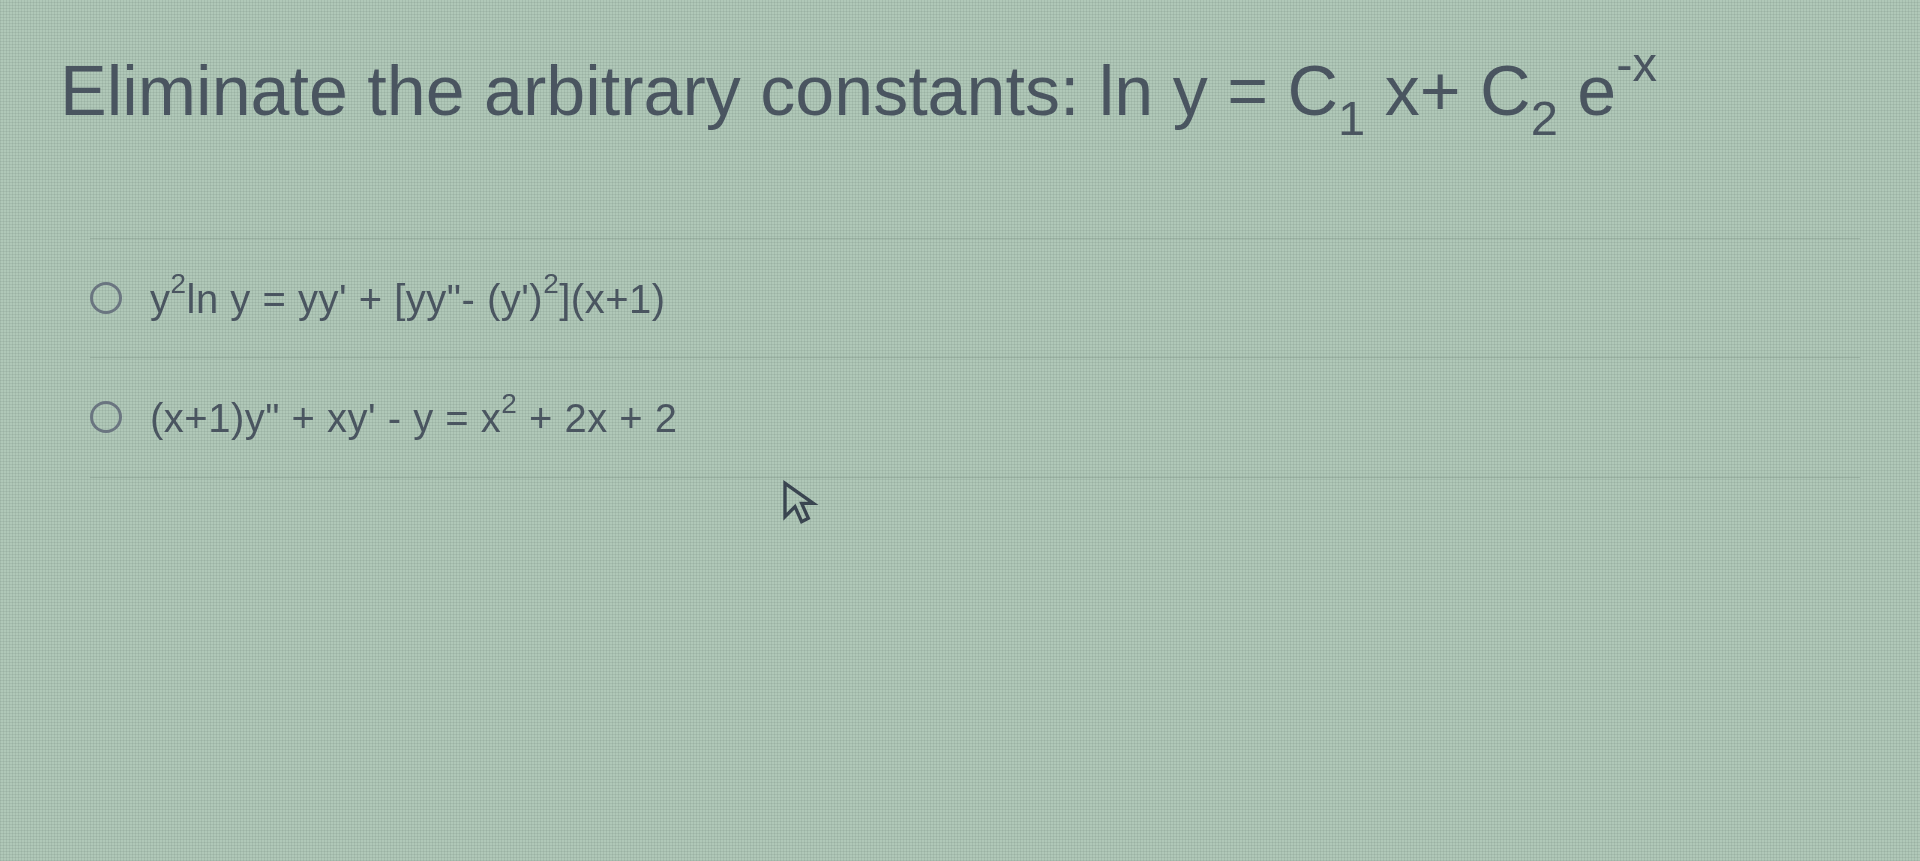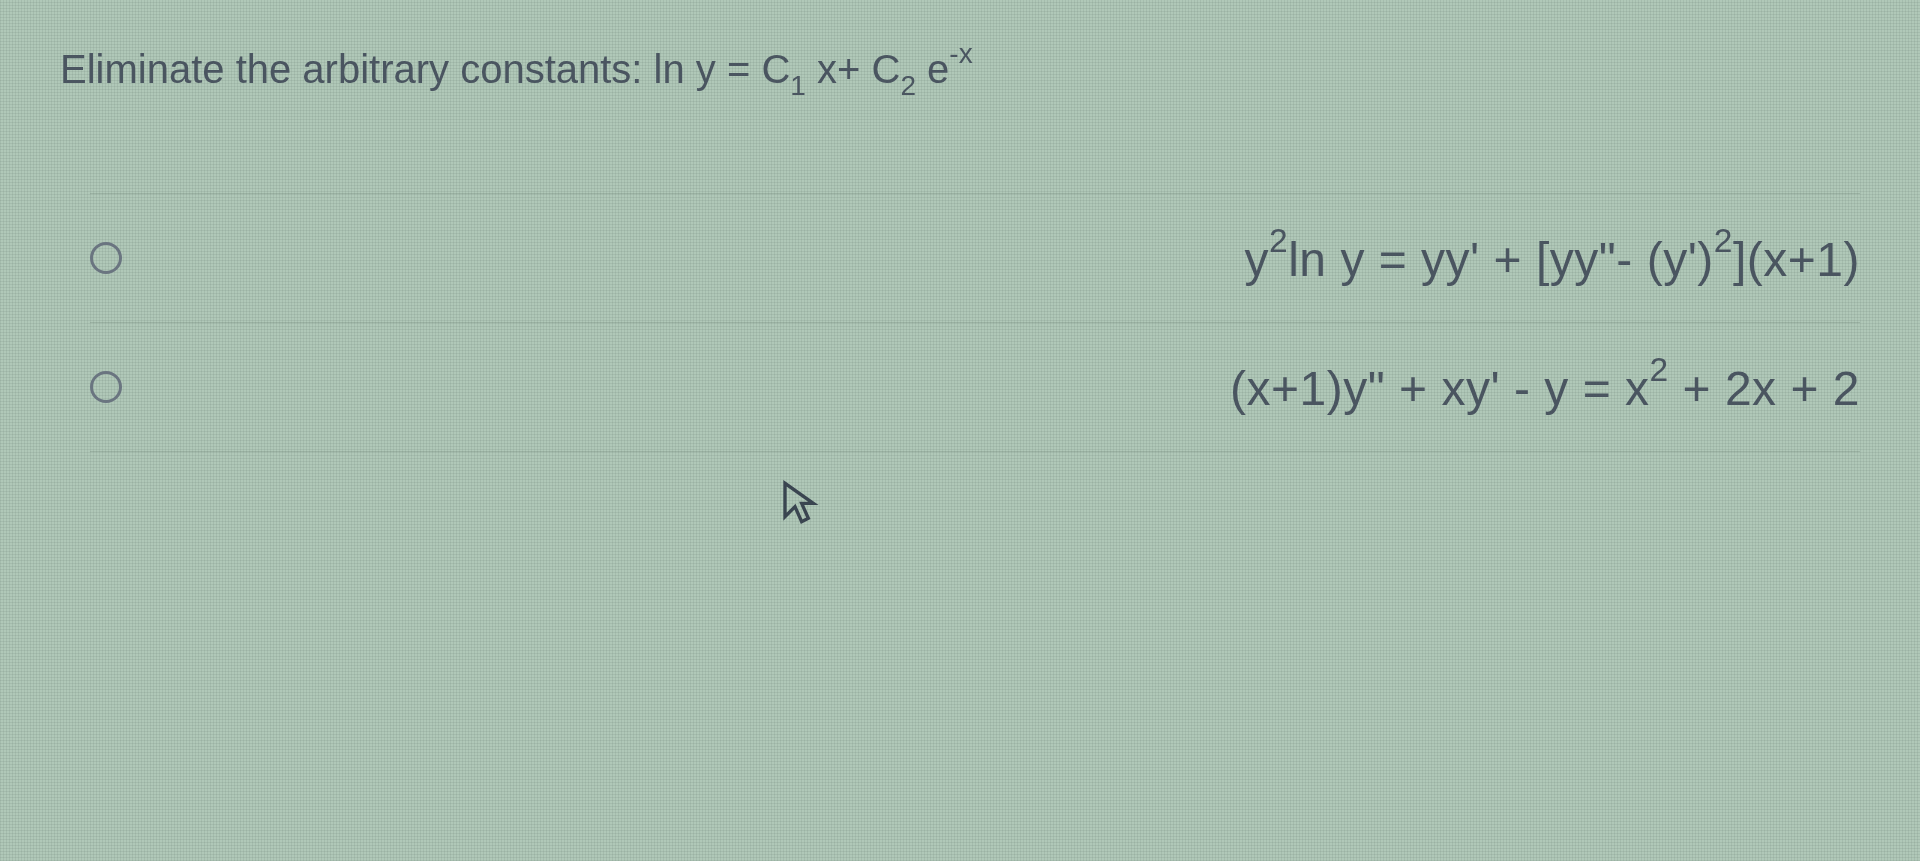--- a/index.html
+++ b/index.html
@@ -15,21 +15,21 @@
       background-image: 
         repeating-linear-gradient(0deg, rgba(100,120,110,0.15) 0px, rgba(100,120,110,0.15) 1px, transparent 1px, transparent 3px),
         repeating-linear-gradient(90deg, rgba(100,120,110,0.15) 0px, rgba(100,120,110,0.15) 1px, transparent 1px, transparent 3px);
       font-family: 'Segoe UI', Arial, sans-serif;
       color: #4a5560;
       padding: 40px 60px;
       position: relative;
     }
     
     .question-text {
-      font-size: 40px;
+      font-size: 70px;
       font-weight: 400;
       line-height: 1.4;
       margin-bottom: 90px;
       color: #4a5560;
     }
     
     .sub {
       font-size: 0.7em;
       vertical-align: sub;
       position: relative;
@@ -45,23 +45,22 @@
     
     .options-container {
       padding-left: 30px;
     }
     
     .option-row {
       display: flex;
       align-items: center;
       padding: 35px 0;
       border-bottom: 1px solid rgba(90,110,100,0.25);
-      font-size: 48px;
+      font-size: 40px;
       color: #4a5560;
-      justify-content: space-between;
     }
     
     .option-row:first-child {
       border-top: 1px solid rgba(90,110,100,0.25);
     }
     
     .radio-circle {
       width: 32px;
       height: 32px;
       border: 3px solid #6a7580;

